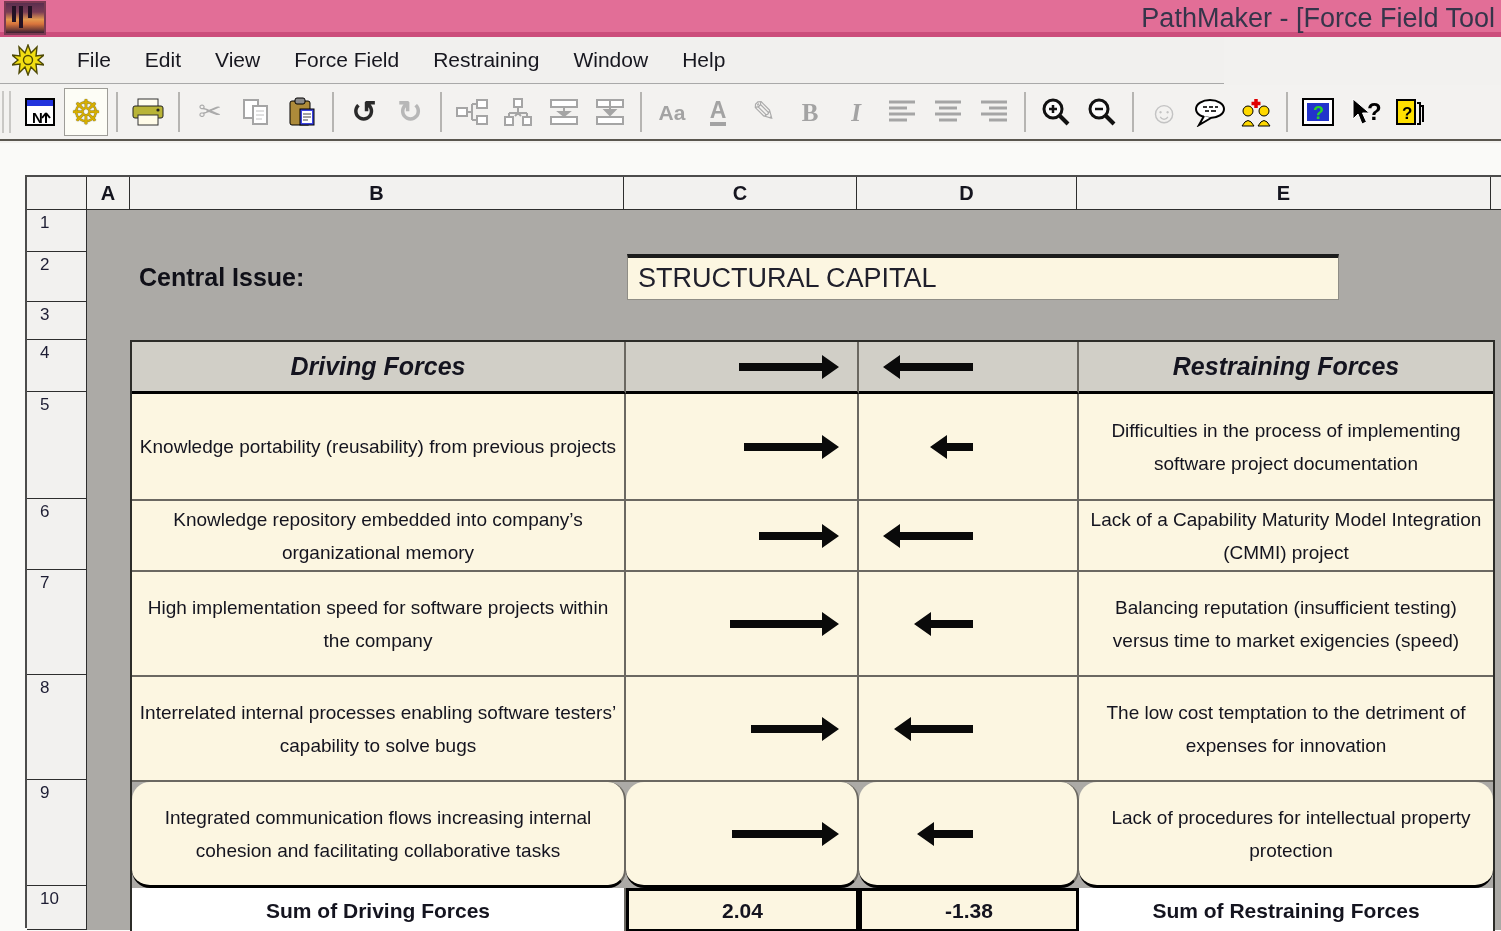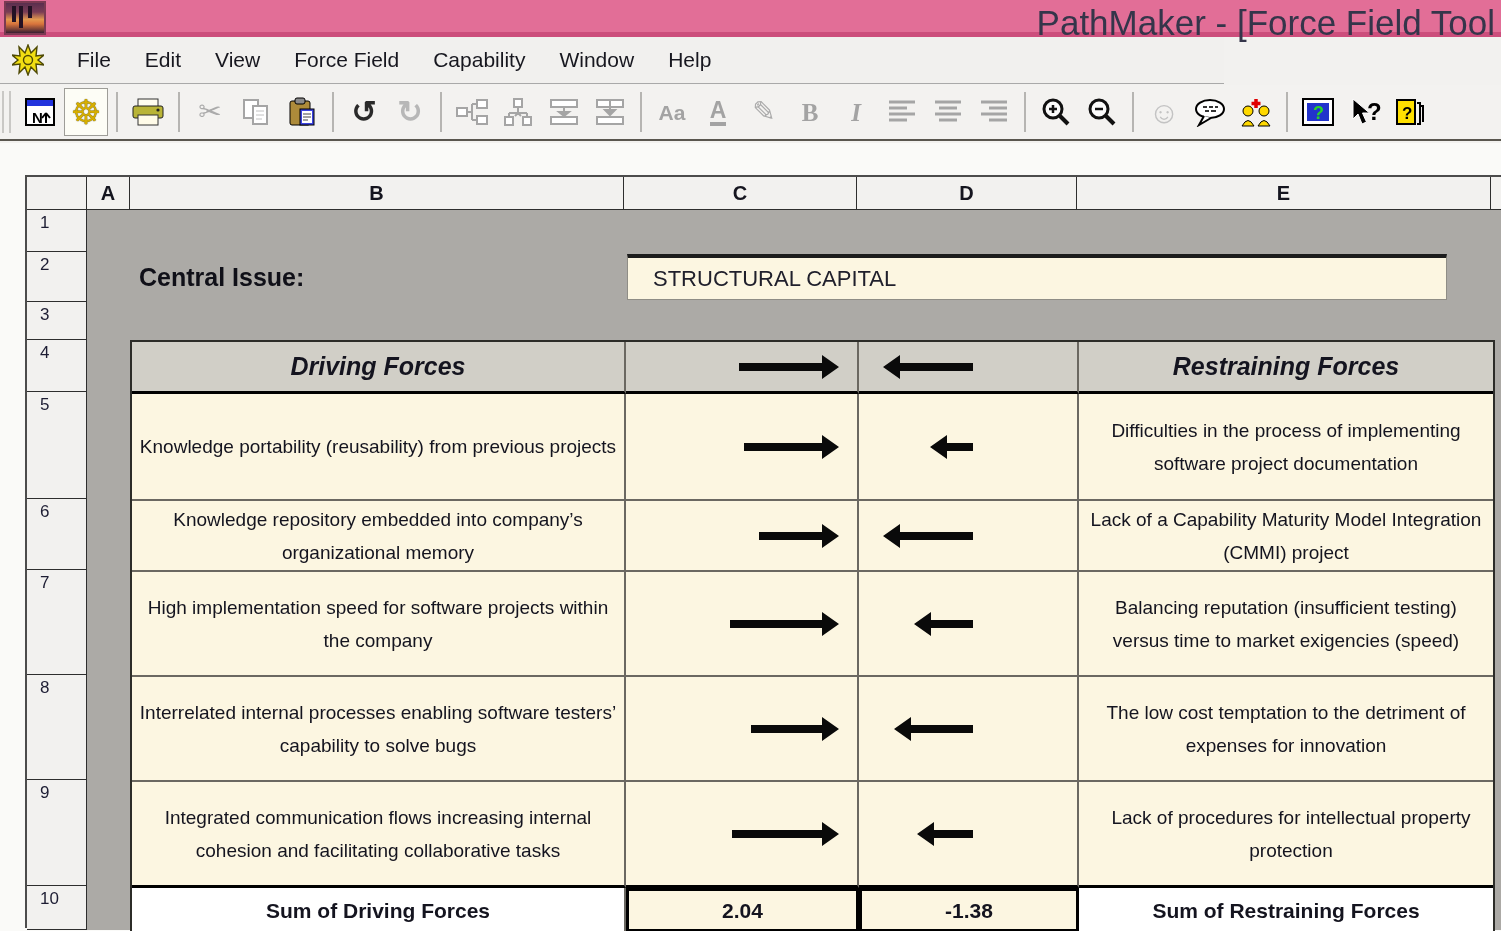--- a/index.html
+++ b/index.html
@@ -6,21 +6,21 @@
   html,body { width:1501px; height:931px; overflow:hidden;
     font-family:"Liberation Sans", sans-serif; background:#f2f1ef; }
 
   
   .titlebar { position:absolute; left:0; top:0; width:1501px; height:37px;
     background:#e26e97; border-bottom:5px solid #cc4e7c; }
   .app-thumb { position:absolute; left:4px; top:1px; width:42px; height:34px;
     border:2px solid #7a3a52;
     background:linear-gradient(180deg,#5a2e4e 0%,#7a3c55 30%,#e2984e 55%,#d8743c 70%,#3a1f33 100%); }
   .app-thumb i { position:absolute; top:3px; width:4px; background:#241224; }
-  .title-text { position:absolute; right:6px; top:3px; font-size:35px; color:#35354a; }
+  .title-text { position:absolute; right:6px; top:3px; font-size:27px; color:#35354a; }
 
   
   .menubar { position:absolute; left:0; top:37px; width:1224px; height:47px;
     background:#f1f0ee; border-bottom:1px solid #a9a9a9;
     display:flex; align-items:center; }
   .menu-star { margin:0 16px 0 12px; display:flex; }
   .menu-item { padding:0 17px; font-size:21px; color:#17171f; cursor:default; }
 
   
   .toolbar { position:absolute; left:0; top:85px; width:1501px; height:56px;
@@ -56,39 +56,39 @@
   .hcell { background:#f2f1ef; border-right:1px solid #2e2e2e; border-bottom:1px solid #2e2e2e;
     display:flex; align-items:center; justify-content:center;
     font-weight:bold; font-size:20px; color:#15151f; }
   .rcell { background:#f2f1ef; border-right:1px solid #2e2e2e; border-bottom:1px solid #2e2e2e;
     font-size:17px; color:#1d1d33; padding:3px 0 0 13px; }
   .bodybg { grid-column:2 / 8; grid-row:2 / 12; background:#acaaa6; }
 
   
   .ci-label { position:absolute; left:112px; top:76px; height:48px;
     display:flex; align-items:center; font-weight:bold; font-size:25px; color:#101018; }
-  .ci-box { position:absolute; left:600px; top:77px; width:820px; height:46px;
+  .ci-box { position:absolute; left:600px; top:77px; width:712px; height:46px;
     background:#fcf6e1; border:1px solid #8f8d86; border-top:4px solid #1c1c1c;
-    display:flex; align-items:center; padding-left:25px; font-size:22px; color:#20202c; }
+    display:flex; align-items:center; padding-left:10px; font-size:27px; color:#20202c; }
 
   
   .ff-table { position:absolute; left:103px; top:163px; width:1365px; height:594px;
     display:grid; border:2px solid #2c2c28;
     grid-template-columns:494px 233px 220px 414px;
     grid-template-rows:52px 107px 71px 105px 105px 106px 44px; }
   .ffc { border-right:2px solid #6b6861; border-bottom:2px solid #6b6861;
     position:relative; display:flex; align-items:center; justify-content:center;
     text-align:center; font-size:19px; line-height:33px; color:#14141f; padding:0 6px; }
   .ffc.c4 { border-right:none; }
   .ff-hdr { background:#d1cfc7; border-bottom:3px solid #000;
     font-style:italic; font-weight:bold; font-size:25px; }
   .ff-cream { background:#fcf6e1; }
   .ff-white { background:#fff; font-weight:bold; font-size:21px; border-bottom:none; }
   .ff-val { background:#fcf6e1; border:3px solid #000; font-weight:bold; font-size:21px; }
-  .ff-last { border-bottom:3px solid #000 !important; }
+  .ff-last { border-bottom:3px solid #000 !important;border-radius:18px; }
   .arr { position:absolute; top:50%; transform:translateY(-50%); }
 </style>
 </head>
 <body>
 
 <div class="titlebar">
   <div class="app-thumb">
     <i style="left:6px;height:16px;"></i>
       <i style="left:13px;height:22px;"></i>
       <i style="left:22px;height:12px;"></i>
@@ -101,21 +101,21 @@
     <svg width="32" height="32" viewBox="0 0 32 32">
       <polygon points="16,1 19,9 25,3 24,12 32,11 26,16 32,21 24,20 25,29 19,23 16,31 13,23 7,29 8,20 0,21 6,16 0,11 8,12 7,3 13,9" fill="#f2df12" stroke="#4f4a05" stroke-width="1.4"></polygon>
       <circle cx="16" cy="16" r="4.5" fill="#f2df12" stroke="#4f4a05" stroke-width="1.4"></circle>
     </svg>
   </span>
   <div id="menu-items" style="display:flex;">
       <span class="menu-item">File</span>
       <span class="menu-item">Edit</span>
       <span class="menu-item">View</span>
       <span class="menu-item">Force Field</span>
-      <span class="menu-item">Capability</span>
+      <span class="menu-item">Restraining</span>
       <span class="menu-item">Window</span>
       <span class="menu-item">Help</span>
     </div>
 </div>
 
 <div class="toolbar">
   <div class="grip"></div>
   <div id="toolbar-items" style="display:flex; align-items:center;">
       <span class="tbi ">
         <svg width="30" height="28">

